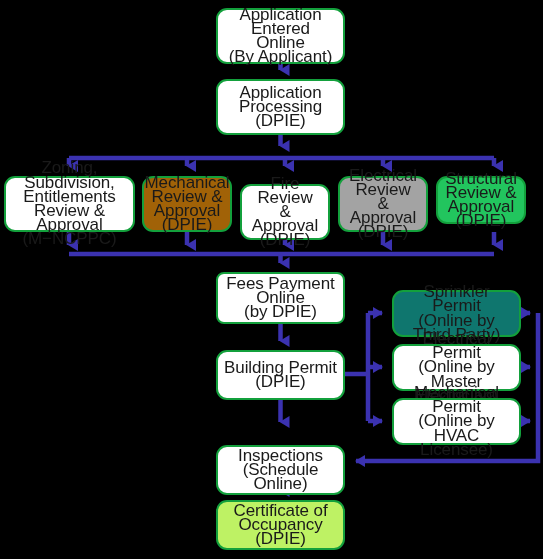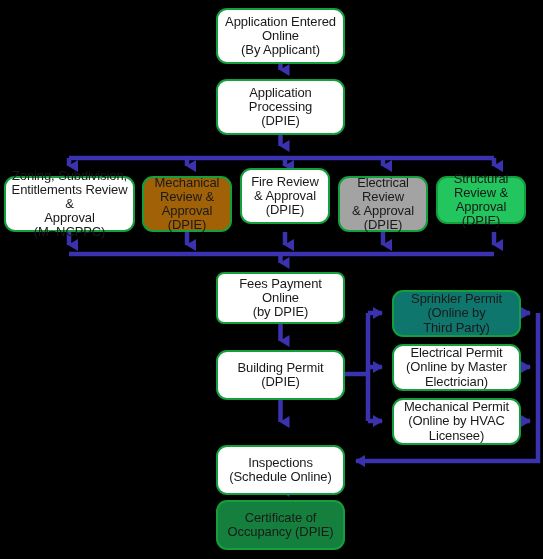--- a/index.html
+++ b/index.html
@@ -27,21 +27,21 @@
     position: absolute;
     box-sizing: border-box;
     background: #ffffff;
     border: 2px solid #13a03c;
     border-radius: 11px;
     display: flex;
     align-items: center;
     justify-content: center;
     text-align: center;
     color: #1a1a1a;
-    font-size: 13px;
+    font-size: 17px;
     line-height: 14.2px;
     letter-spacing: -0.1px;
     white-space: pre-line;
     z-index: 5;
     padding: 0 3px;
   }
 </style>
 </head>
 <body>
 
@@ -114,21 +114,21 @@
 (DPIE)</div>
 
   <div class="node" style="left: 4px; top: 176px; width: 131px; height: 56px; background: rgb(255, 255, 255); border-color: rgb(19, 160, 60); color: rgb(26, 26, 26);">Zoning, Subdivision,
 Entitlements Review &amp;
 Approval (M−NCPPC)</div>
 
   <div class="node" style="left: 142px; top: 176px; width: 90px; height: 56px; background: #a16207; border-color: rgb(19, 160, 60); color: rgb(26, 26, 26); text-align: center;">Mechanical
 Review &amp;
 Approval (DPIE)</div>
 
-  <div class="node" style="left: 240px; top: 168px; width: 90px; height: 56px; background: rgb(255, 255, 255); border-color: rgb(19, 160, 60); color: rgb(26, 26, 26);">Fire Review
+  <div class="node" style="left: 240px; top: 184px; width: 90px; height: 56px; background: rgb(255, 255, 255); border-color: rgb(19, 160, 60); color: rgb(26, 26, 26);">Fire Review
 &amp; Approval
 (DPIE)</div>
 
   <div class="node" style="left: 338px; top: 176px; width: 90px; height: 56px; background: #a3a3a3; border-color: rgb(19, 160, 60); color: rgb(26, 26, 26);">Electrical Review
 &amp; Approval
 (DPIE)</div>
 
   <div class="node" style="left: 436px; top: 176px; width: 90px; height: 48px; background: #22c55e; border-color: rgb(19, 160, 60); color: rgb(26, 26, 26);">Structural
 Review &amp;
 Approval (DPIE)</div>
@@ -136,21 +136,21 @@
   <div class="node" style="left: 216px; top: 272px; width: 129px; height: 52px; background: rgb(255, 255, 255); border-color: rgb(19, 160, 60); color: rgb(26, 26, 26); border-radius: 8px;">Fees Payment
 Online
 (by DPIE)</div>
 
   <div class="node" style="left: 216px; top: 350px; width: 129px; height: 50px; background: rgb(255, 255, 255); border-color: rgb(19, 160, 60); color: rgb(26, 26, 26);">Building Permit
 (DPIE)</div>
 
   <div class="node" style="left: 216px; top: 431px; width: 129px; height: 50px; background: rgb(255, 255, 255); border-color: rgb(19, 160, 60); color: rgb(26, 26, 26); margin-top: 14px;">Inspections
 (Schedule Online)</div>
 
-  <div class="node" style="left: 216px; top: 500px; width: 129px; height: 50px; background: #15803d; border-color: rgb(19, 160, 60); color: rgb(26, 26, 26);">Certificate of
+  <div class="node" style="left: 216px; top: 500px; width: 129px; height: 50px; background: #bef264; border-color: rgb(19, 160, 60); color: rgb(26, 26, 26);">Certificate of
 Occupancy (DPIE)</div>
 
   <div class="node" style="left: 392px; top: 290px; width: 129px; height: 47px; background: #0f766e; border-color: rgb(19, 160, 60); color: rgb(26, 26, 26);">Sprinkler Permit
 (Online by
 Third Party)</div>
 
   <div class="node" style="left: 392px; top: 344px; width: 129px; height: 47px; background: rgb(255, 255, 255); border-color: rgb(19, 160, 60); color: rgb(26, 26, 26);">Electrical Permit
 (Online by Master
 Electrician)</div>
 

